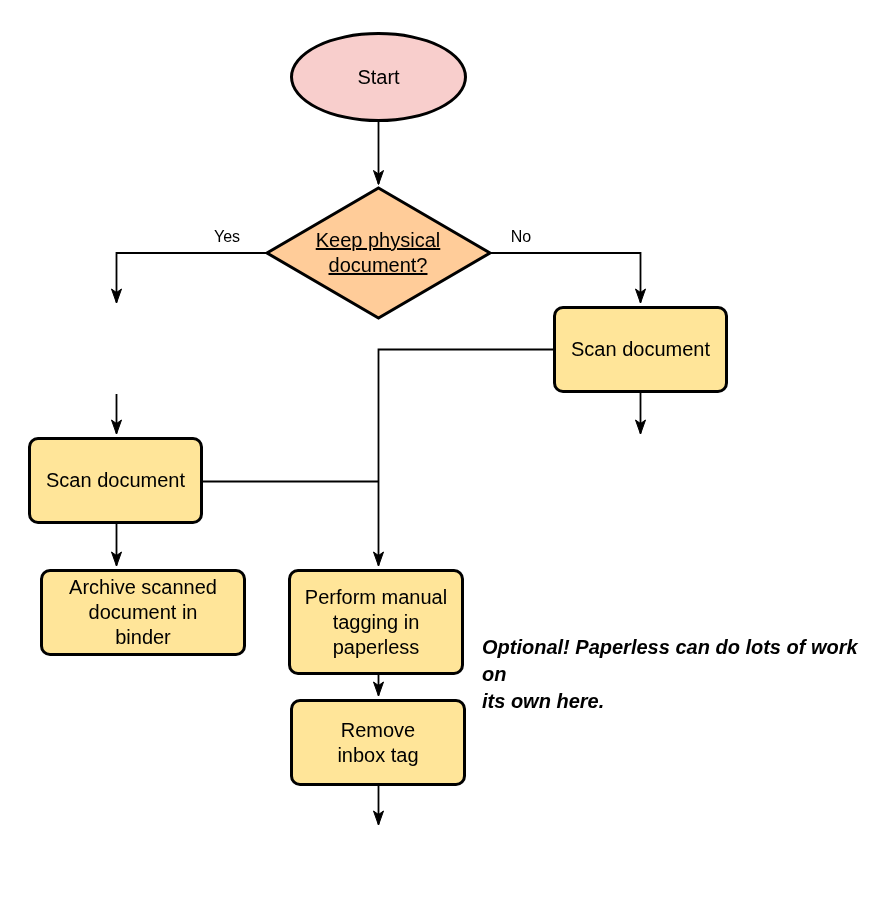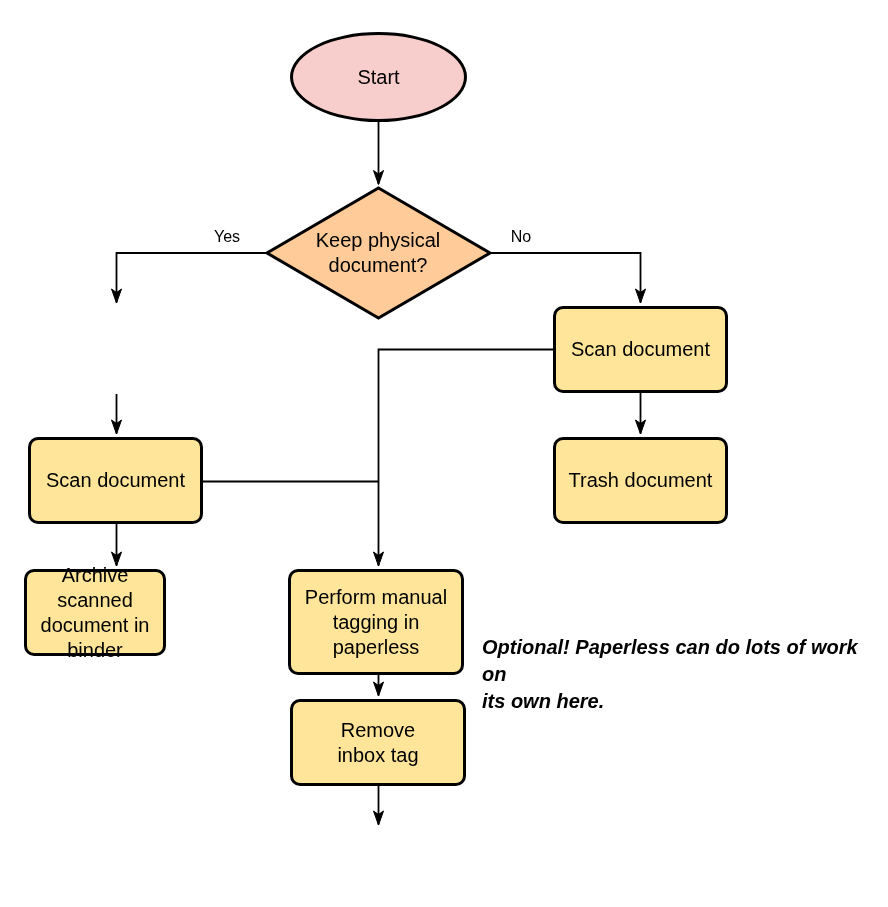--- a/index.html
+++ b/index.html
@@ -8,21 +8,21 @@
     font-family:"Liberation Sans","DejaVu Sans",sans-serif;color:#000;margin-top:16px;
   }
   .edges{position:absolute;left:0;top:0;width:888px;height:907px;}
   .node{
     position:absolute;box-sizing:border-box;
     display:flex;align-items:center;justify-content:center;
     text-align:center;font-size:20px;line-height:25px;white-space:pre-line;
   }
   .process{background:#FFE599;border:3px solid #000;border-radius:10px;}
   .terminal{background:#F8CECC;border:3px solid #000;border-radius:50%;}
-  .decision-text{background:transparent;border:none;}
+  .decision-text{background:transparent;border:none;text-decoration:underline;}
   .edge-label{
     position:absolute;width:60px;text-align:center;
     font-size:16px;line-height:24px;white-space:nowrap;
   }
   .annotation{
     position:absolute;left:482px;top:591px;width:404px;
     font-size:20px;line-height:27px;font-style:italic;white-space:pre-line;font-weight:bold;
   }
   .bottom-rule{position:absolute;left:0;top:902px;width:888px;height:2px;background:#ebebeb;}
 </style>
@@ -73,25 +73,22 @@
 
 
   <div class="node process" style="left:553px;top:290px;width:175px;height:87px">
     <span>Scan document</span>
   </div>
 
   <div class="node process" style="left:28px;top:421px;width:175px;height:87px">
     <span>Scan document</span>
   </div>
 
-  <div class="node process" style="left:553px;top:421px;width:175px;height:87px">
-    <span>Trash document</span>
-  </div>
 
-  <div class="node process" style="left:24px;top:553px;width:142px;height:87px">
+  <div class="node process" style="left:40px;top:553px;width:206px;height:87px">
     <span>Archive scanned
 document in
 binder</span>
   </div>
 
   <div class="node process" style="left:288px;top:553px;width:176px;height:106px">
     <span>Perform manual
 tagging in
 paperless</span>
   </div>

